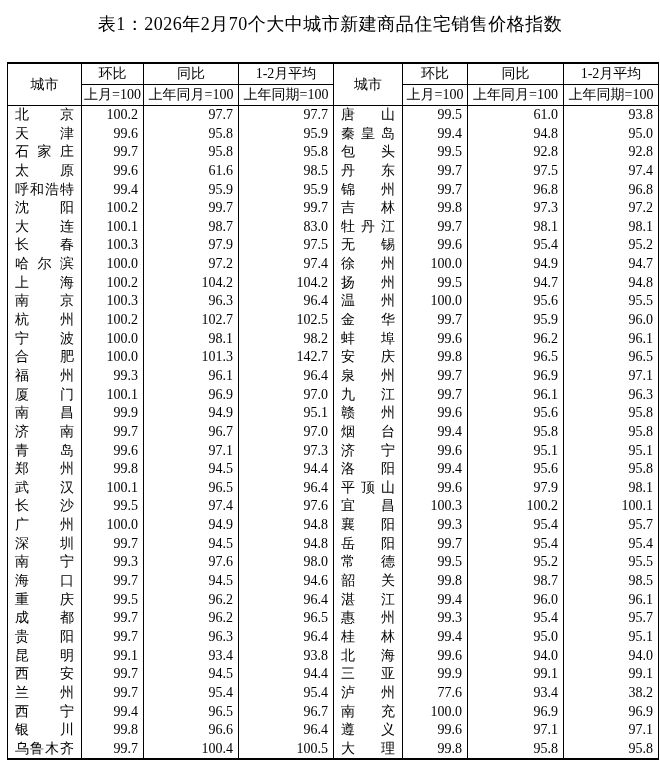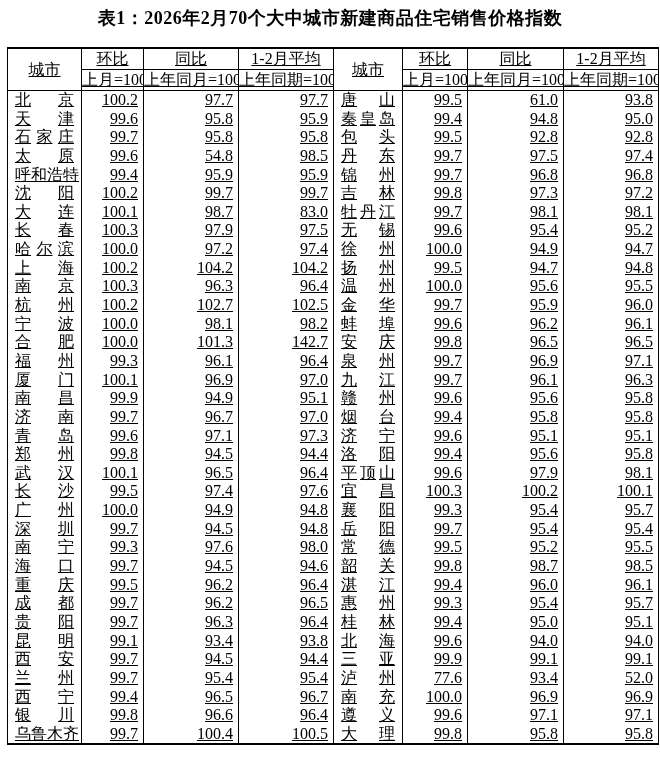--- a/index.html
+++ b/index.html
@@ -10,39 +10,38 @@
   .page {
     position: relative;
     width: 660px;
     height: 770px;
     background: #ffffff;
     font-family: "Liberation Serif", "DejaVu Serif", serif;
     color: #000000;
     overflow: hidden;
   }
   .title {
-    padding-top: 6px;
+    padding-top: 12px;
     text-align: center;
     font-size: 18px;
-    font-weight: bold;
+    font-weight: normal;
     letter-spacing: 0.5px;
   }
   table.price-table {
     position: absolute;
     left: 7px;
-    top: 47px;
+    top: 62px;
     width: 651px;
     border-collapse: collapse;
     table-layout: fixed;
     border-top: 2.5px solid #000;
     border-bottom: 2.5px solid #000;
     border-left: 1px solid #000;
     border-right: 1px solid #000;
-    font-size: 16px;
-    text-decoration: underline;
+    font-size: 14px;
   }
   thead th {
     border: 1px solid #000;
     font-weight: normal;
     text-align: center;
     height: 20px;
     padding: 0;
     line-height: 20px;
     overflow: hidden;
     white-space: nowrap;
@@ -170,21 +169,21 @@
           <td class="num">92.8</td>
         </tr>
         <tr>
           <td class="city">
             <span class="city-inner">
               <span>太</span>
               <span>原</span>
             </span>
           </td>
           <td class="num">99.6</td>
-          <td class="num">54.8</td>
+          <td class="num">61.6</td>
           <td class="num">98.5</td>
           <td class="city">
             <span class="city-inner">
               <span>丹</span>
               <span>东</span>
             </span>
           </td>
           <td class="num">99.7</td>
           <td class="num">97.5</td>
           <td class="num">97.4</td>
@@ -745,21 +744,21 @@
           <td class="num">95.4</td>
           <td class="num">95.4</td>
           <td class="city">
             <span class="city-inner">
               <span>泸</span>
               <span>州</span>
             </span>
           </td>
           <td class="num">77.6</td>
           <td class="num">93.4</td>
-          <td class="num">52.0</td>
+          <td class="num">38.2</td>
         </tr>
         <tr>
           <td class="city">
             <span class="city-inner">
               <span>西</span>
               <span>宁</span>
             </span>
           </td>
           <td class="num">99.4</td>
           <td class="num">96.5</td>

